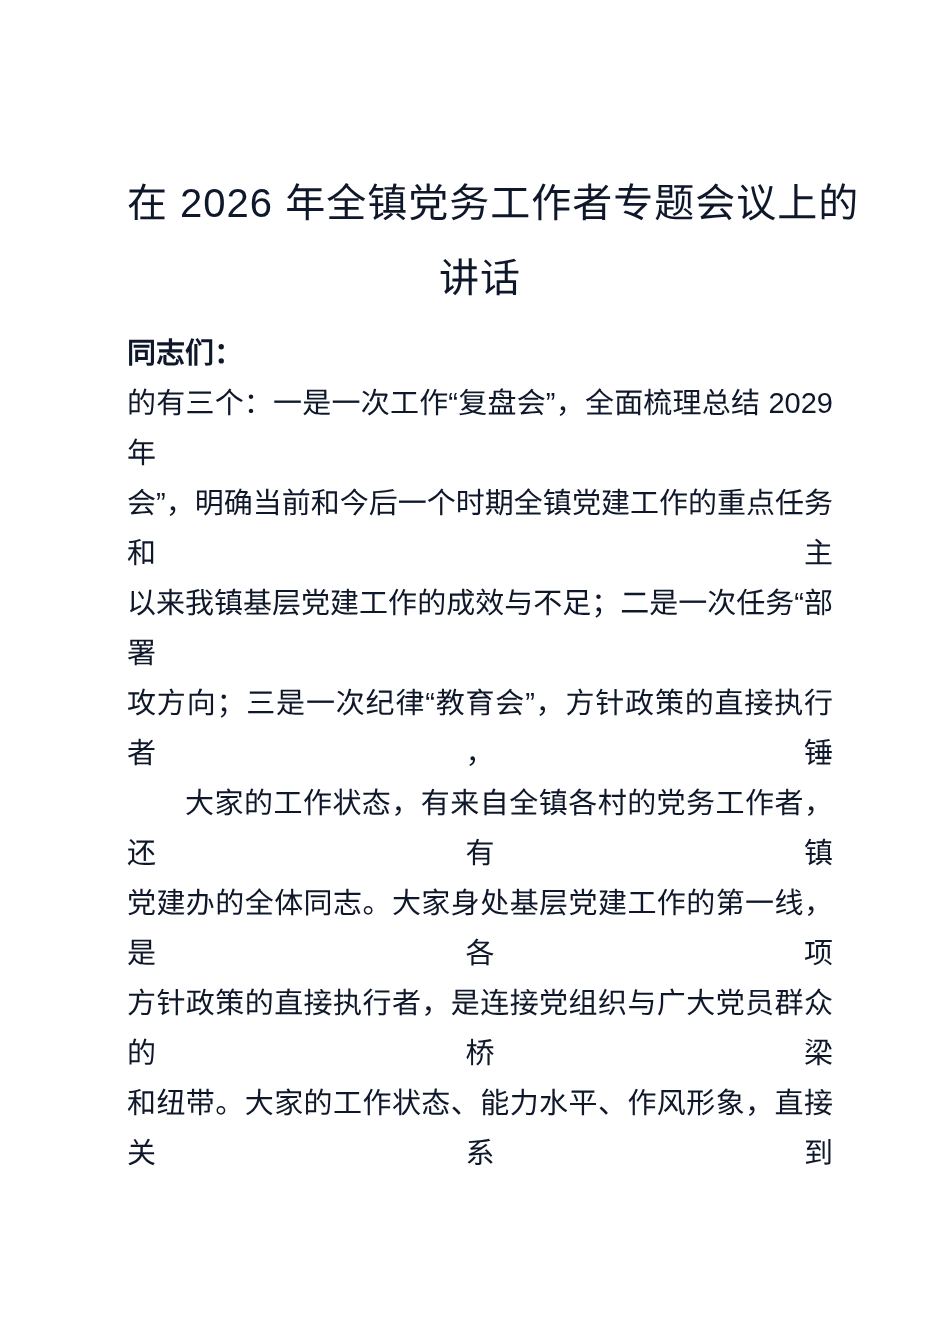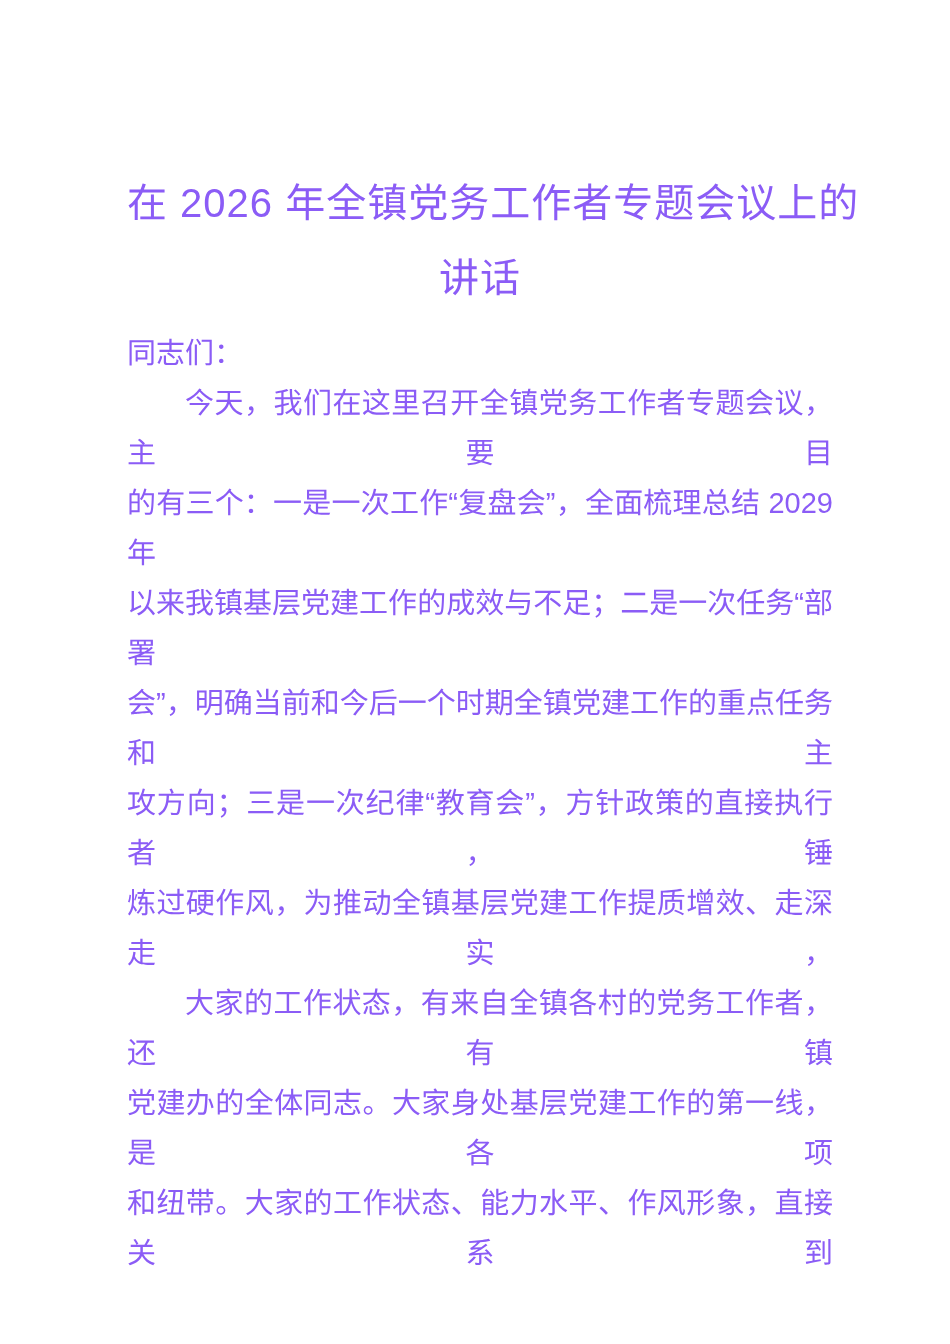--- a/index.html
+++ b/index.html
@@ -5,21 +5,21 @@
   html, body {
     margin: 0;
     padding: 0;
     background: #ffffff;
   }
   .page {
     position: relative;
     width: 950px;
     height: 1344px;
     background: #ffffff;
-    color: #8b5cf6;
+    color: #0f172a;
     font-family: "Liberation Sans", "DejaVu Sans", sans-serif;
     overflow: hidden;
     box-sizing: border-box;
     padding-top: 166px;
   }
   .content {
     width: 706px;
     margin-left: 127px;
   }
   .title {
@@ -38,20 +38,21 @@
     line-height: 50px;
   }
   .line {
     text-align: justify;
     text-align-last: justify;
     white-space: normal;
   }
   .line.no-stretch {
     text-align: right;
     text-align-last: left;
+    font-weight: bold;
   }
   .line.indent {
     text-indent: 2em;
   }
 </style>
 </head>
 <body>
 
 <div class="page">
   <div class="content">
@@ -59,30 +60,29 @@
     <h1 class="title">
       <div class="title-line">在 2026 年全镇党务工作者专题会议上的</div>
       <div class="title-line">讲话</div>
     </h1>
 
     <div class="body-text">
 
       <div class="line no-stretch">同志们：</div>
 
       <div class="paragraph">
-        <div class="line indent">今天，我们在这里召开全镇党务工作者专题会议，主要目</div>
         <div class="line">的有三个：一是一次工作“复盘会”，全面梳理总结 2029 年</div>
+        <div class="line">会”，明确当前和今后一个时期全镇党建工作的重点任务和主</div>
         <div class="line">以来我镇基层党建工作的成效与不足；二是一次任务“部署</div>
-        <div class="line">会”，明确当前和今后一个时期全镇党建工作的重点任务和主</div>
         <div class="line">攻方向；三是一次纪律“教育会”，方针政策的直接执行者，锤</div>
-        <div class="line">炼过硬作风，为推动全镇基层党建工作提质增效、走深走实，</div>
       </div>
 
       <div class="paragraph">
         <div class="line indent">大家的工作状态，有来自全镇各村的党务工作者，还有镇</div>
         <div class="line">党建办的全体同志。大家身处基层党建工作的第一线，是各项</div>
+        <div class="line">方针政策的直接执行者，是连接党组织与广大党员群众的桥梁</div>
         <div class="line">和纽带。大家的工作状态、能力水平、作风形象，直接关系到</div>
 
       </div>
 
     </div>
   </div>
 </div>
 
 </body></html>

